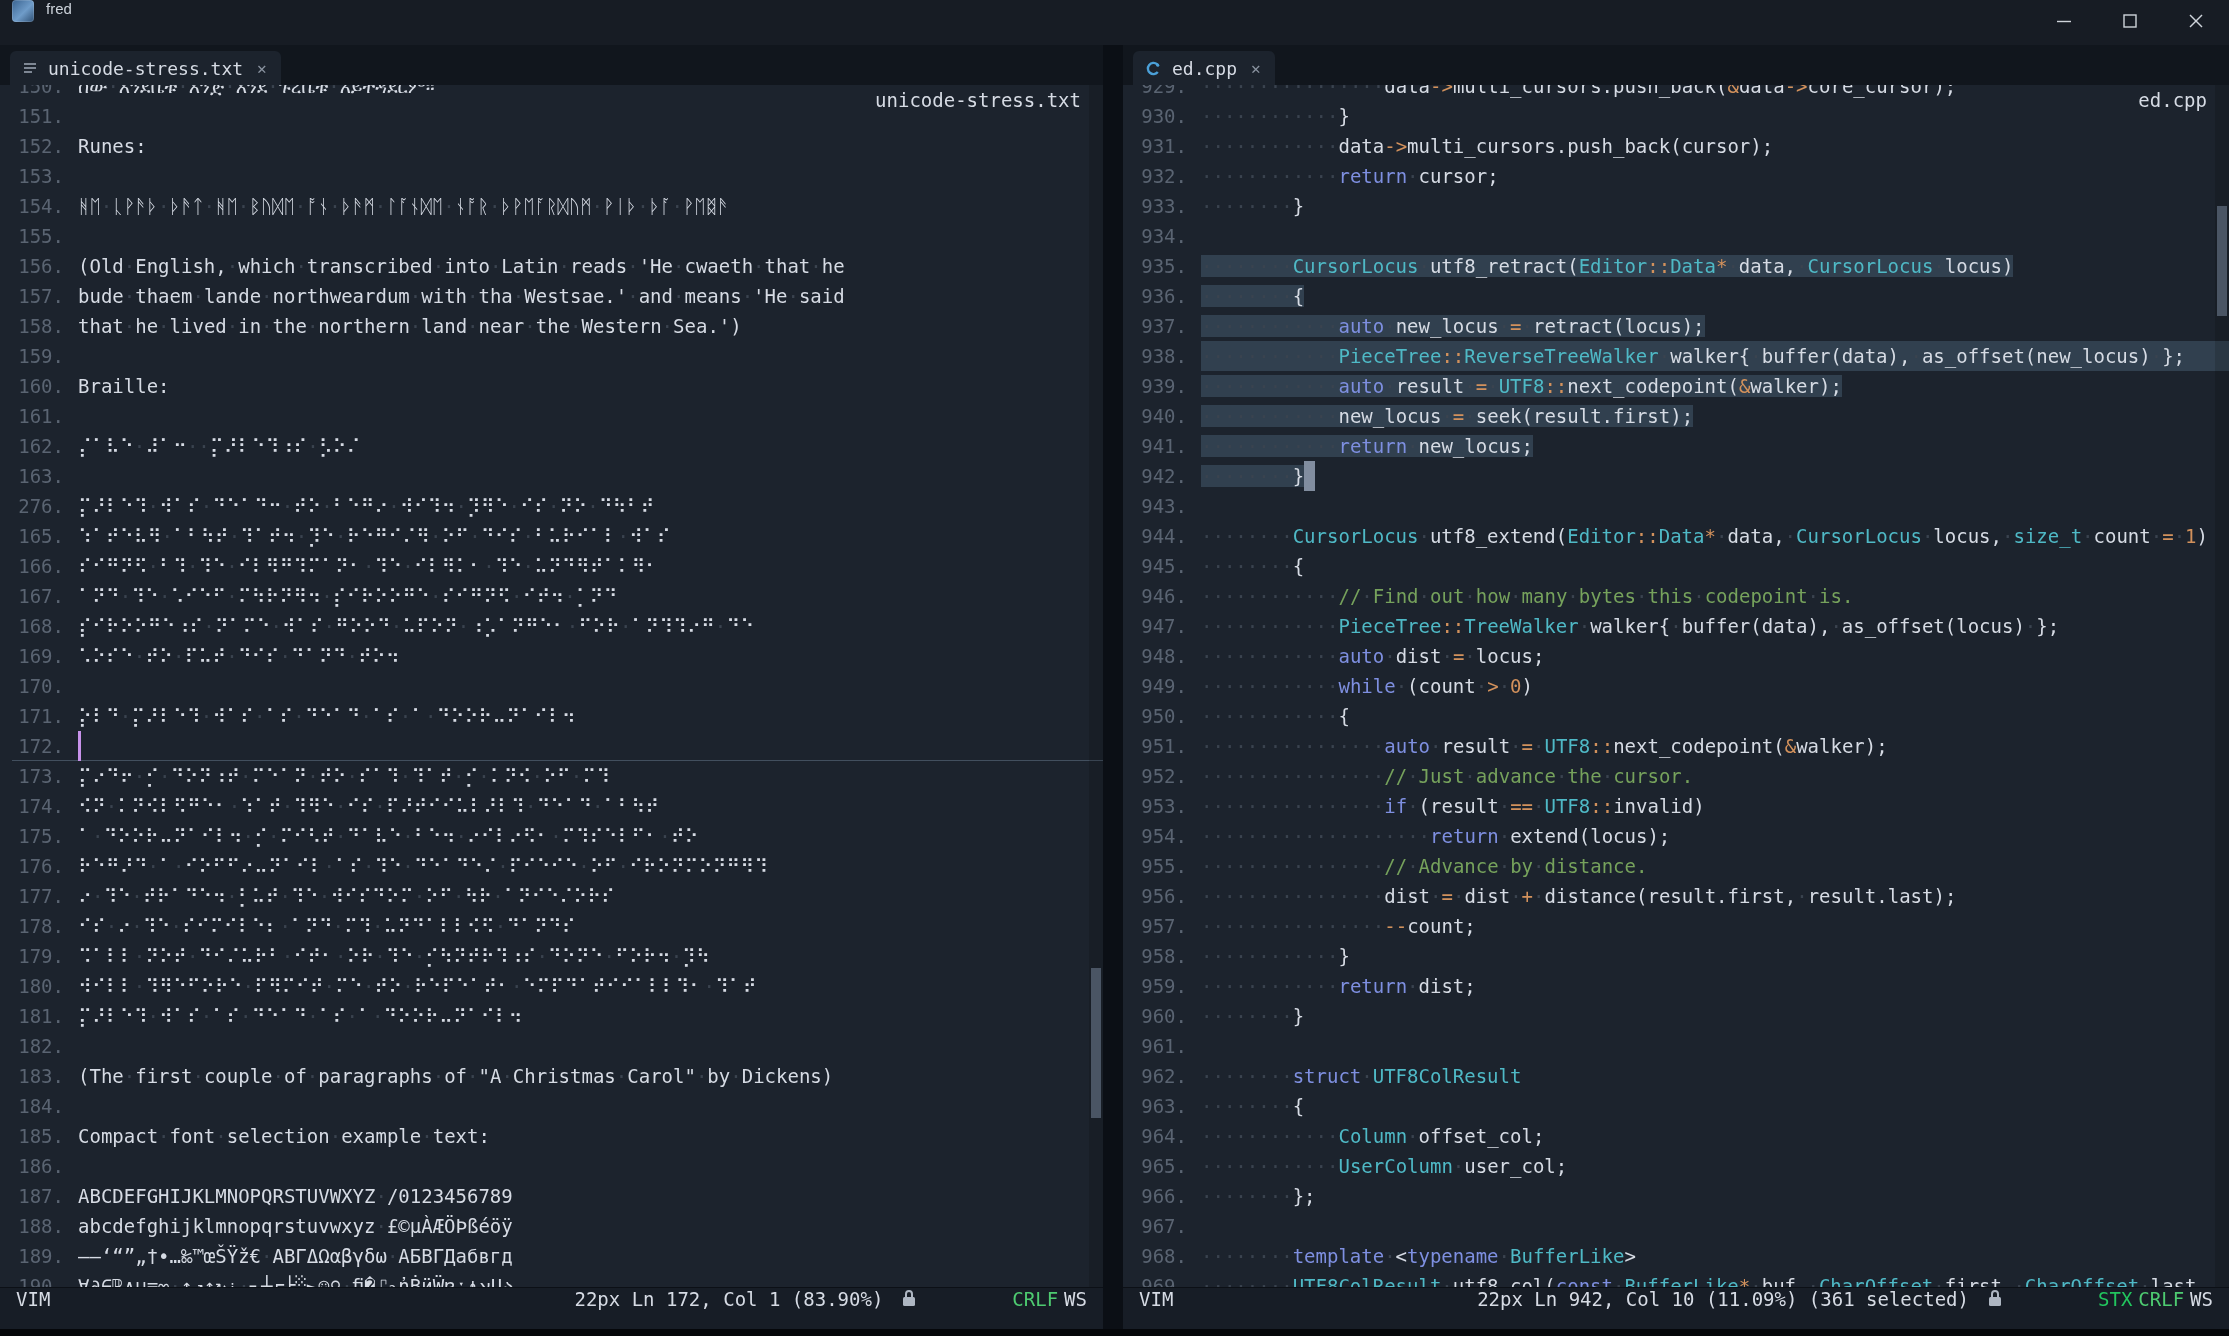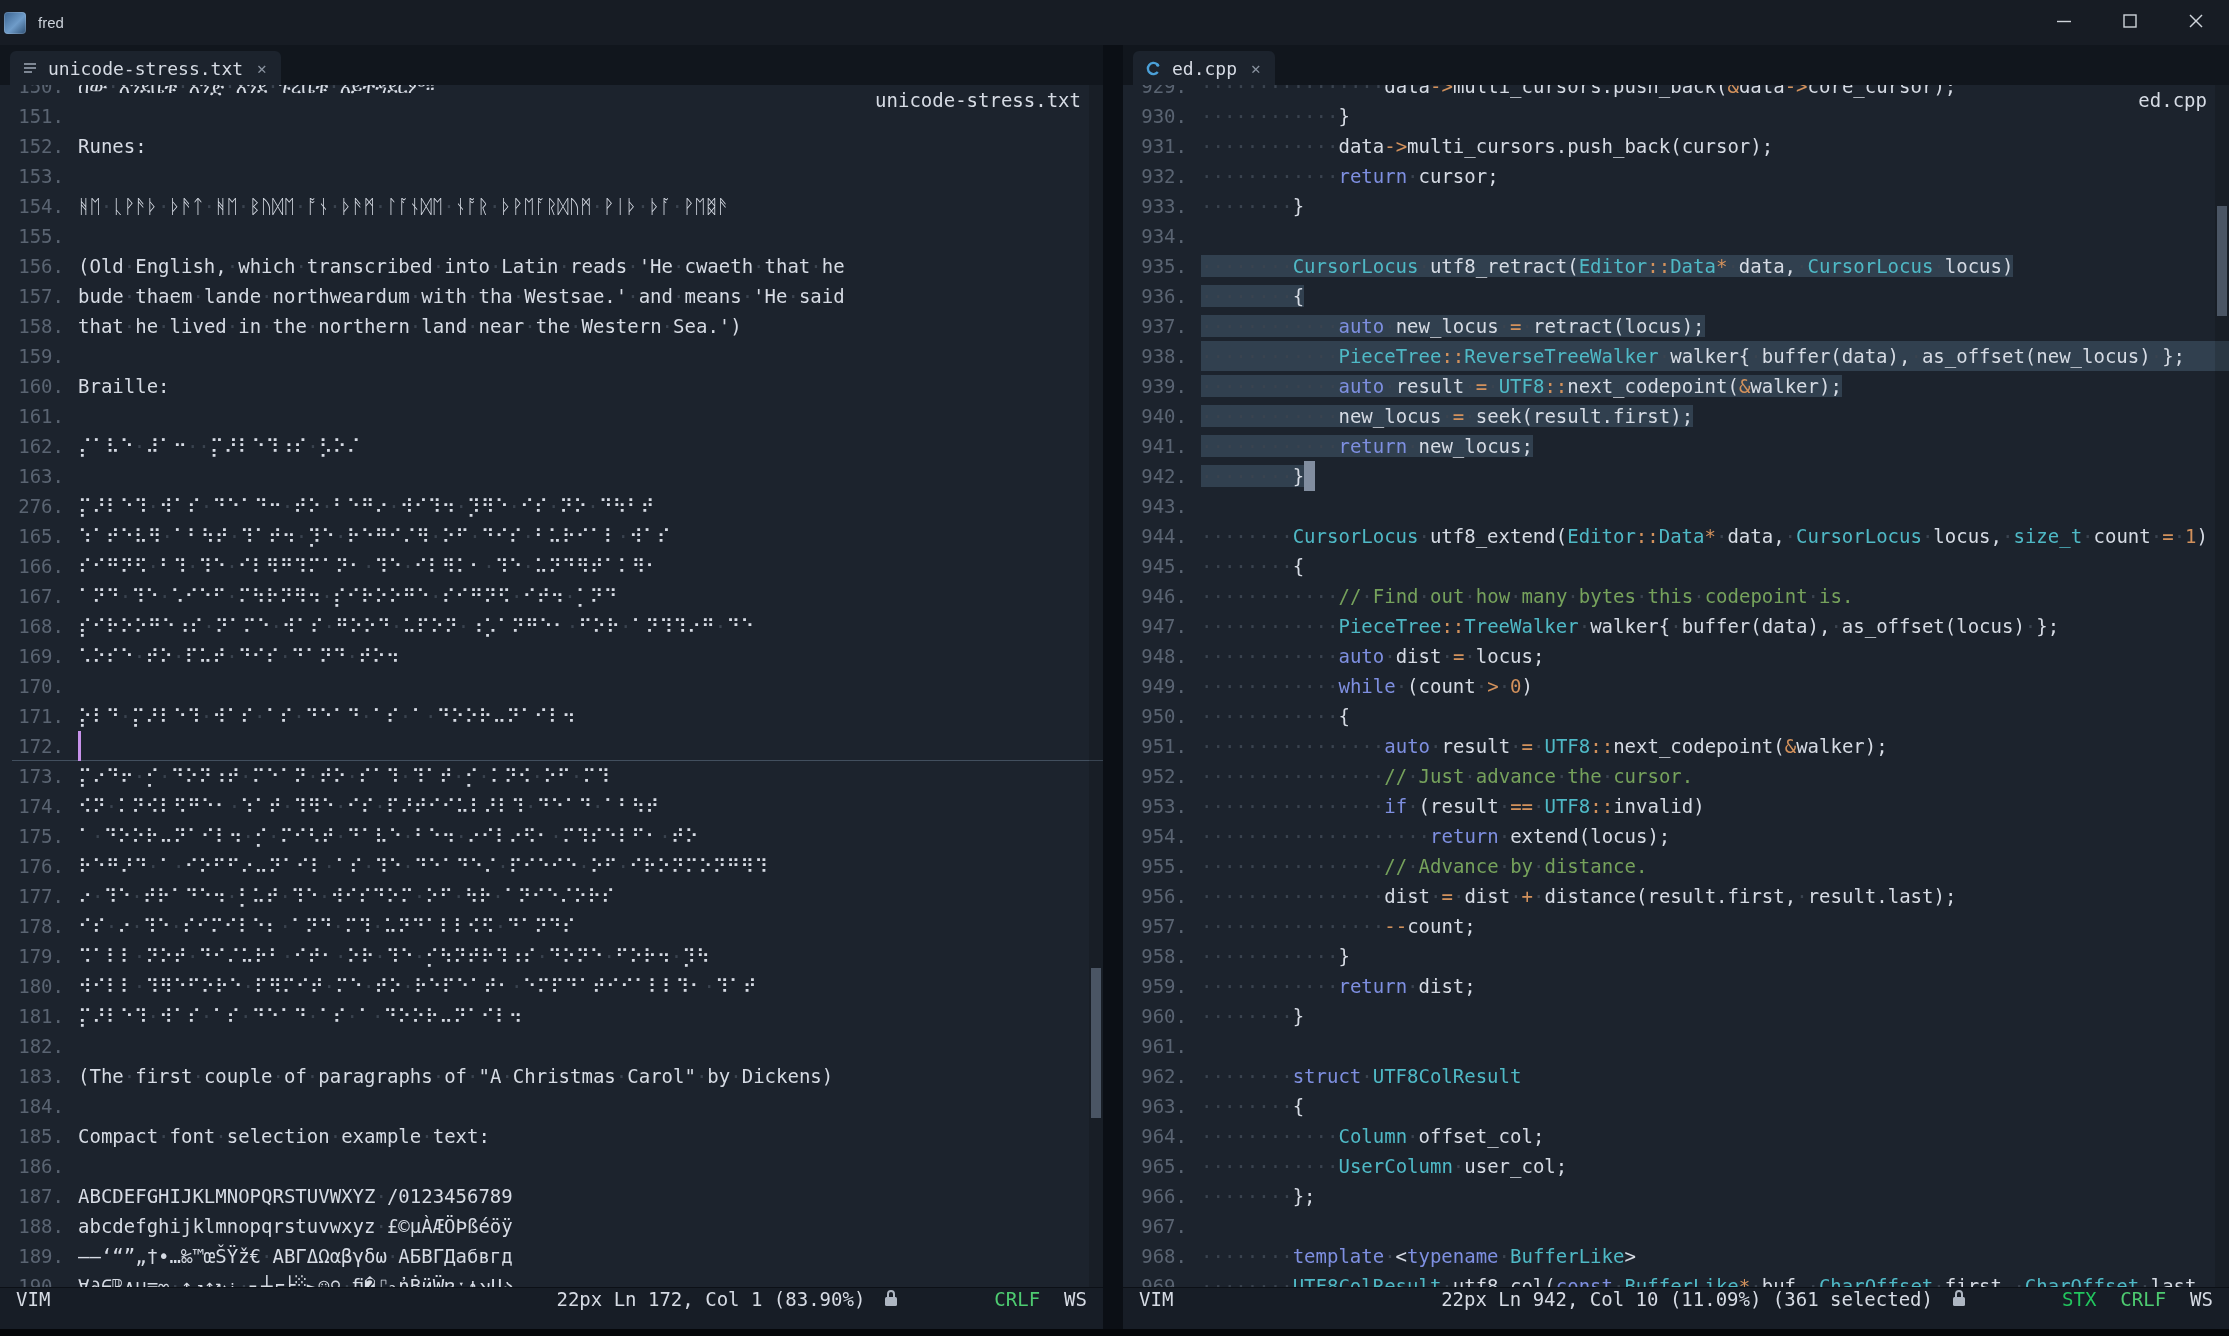--- a/index.html
+++ b/index.html
@@ -8,21 +8,21 @@
     --keyword:#7e8fe0; --type:#4fb9c6; --operator:#d2915c; --number:#d2915c; --comment:#76a25c;
     --caret-bar:#c792ea; --caret-block:#93a0b4;
   }
   *{box-sizing:border-box;margin:0;padding:0}
   html,body{width:2229px;height:1336px;overflow:hidden;background:#05070a}
   body{font-family:"DejaVu Sans Mono","DejaVu Sans",monospace;color:var(--fg)}
 
   .window{width:2229px;height:1336px;display:flex;flex-direction:column}
 
   
-  .titlebar{height:45px;flex:none;background:var(--bg-chrome);display:flex;align-items:center;padding-left:4px}
+  .titlebar{height:45px;flex:none;background:var(--bg-chrome);display:flex;padding-left:12px}
   .app-icon{width:22px;height:22px;border-radius:4px;flex:none;
     background:linear-gradient(135deg,#39628f 0%,#6f9cc9 55%,#2e4f73 100%);
     box-shadow:inset 0 0 0 1px rgba(255,255,255,.15)}
   .window-title{font-family:"Liberation Sans",sans-serif;font-size:15px;color:#ccd2da;margin-left:12px}
   .win-controls{margin-left:auto;display:flex;height:100%}
   .win-btn{width:66px;height:100%;background:transparent;border:none;display:flex;align-items:center;justify-content:center;cursor:pointer}
 
   
   .workspace{flex:1;display:flex;min-height:0}
   .pane{display:flex;flex-direction:column;min-width:0}
@@ -58,21 +58,21 @@
 
   
   .scrollbar{position:absolute;top:0;right:0;bottom:0;width:14px;background:rgba(0,0,0,.14);z-index:5}
   .scroll-thumb{position:absolute;left:2px;right:2px;background:#4a5564;cursor:pointer}
 
   
   .statusbar{height:42px;flex:none;background:var(--bg-status);border-top:1px solid #0c1016;
     display:flex;align-items:flex-start;padding:0 16px;font-size:19px;color:var(--fg)}
   .pos{margin-left:auto;white-space:pre}
   .lock{margin-left:18px;display:flex;align-items:center}
-  .flags{margin-left:95px;display:flex;gap:24px}
+  .flags{margin-left:95px;display:flex;gap:6px}
   .flag{white-space:pre}
 
   .bottom-strip{height:7px;flex:none;background:#05070a}
 </style>
 </head>
 <body>
 
 <div class="window">
 
   <header class="titlebar">

